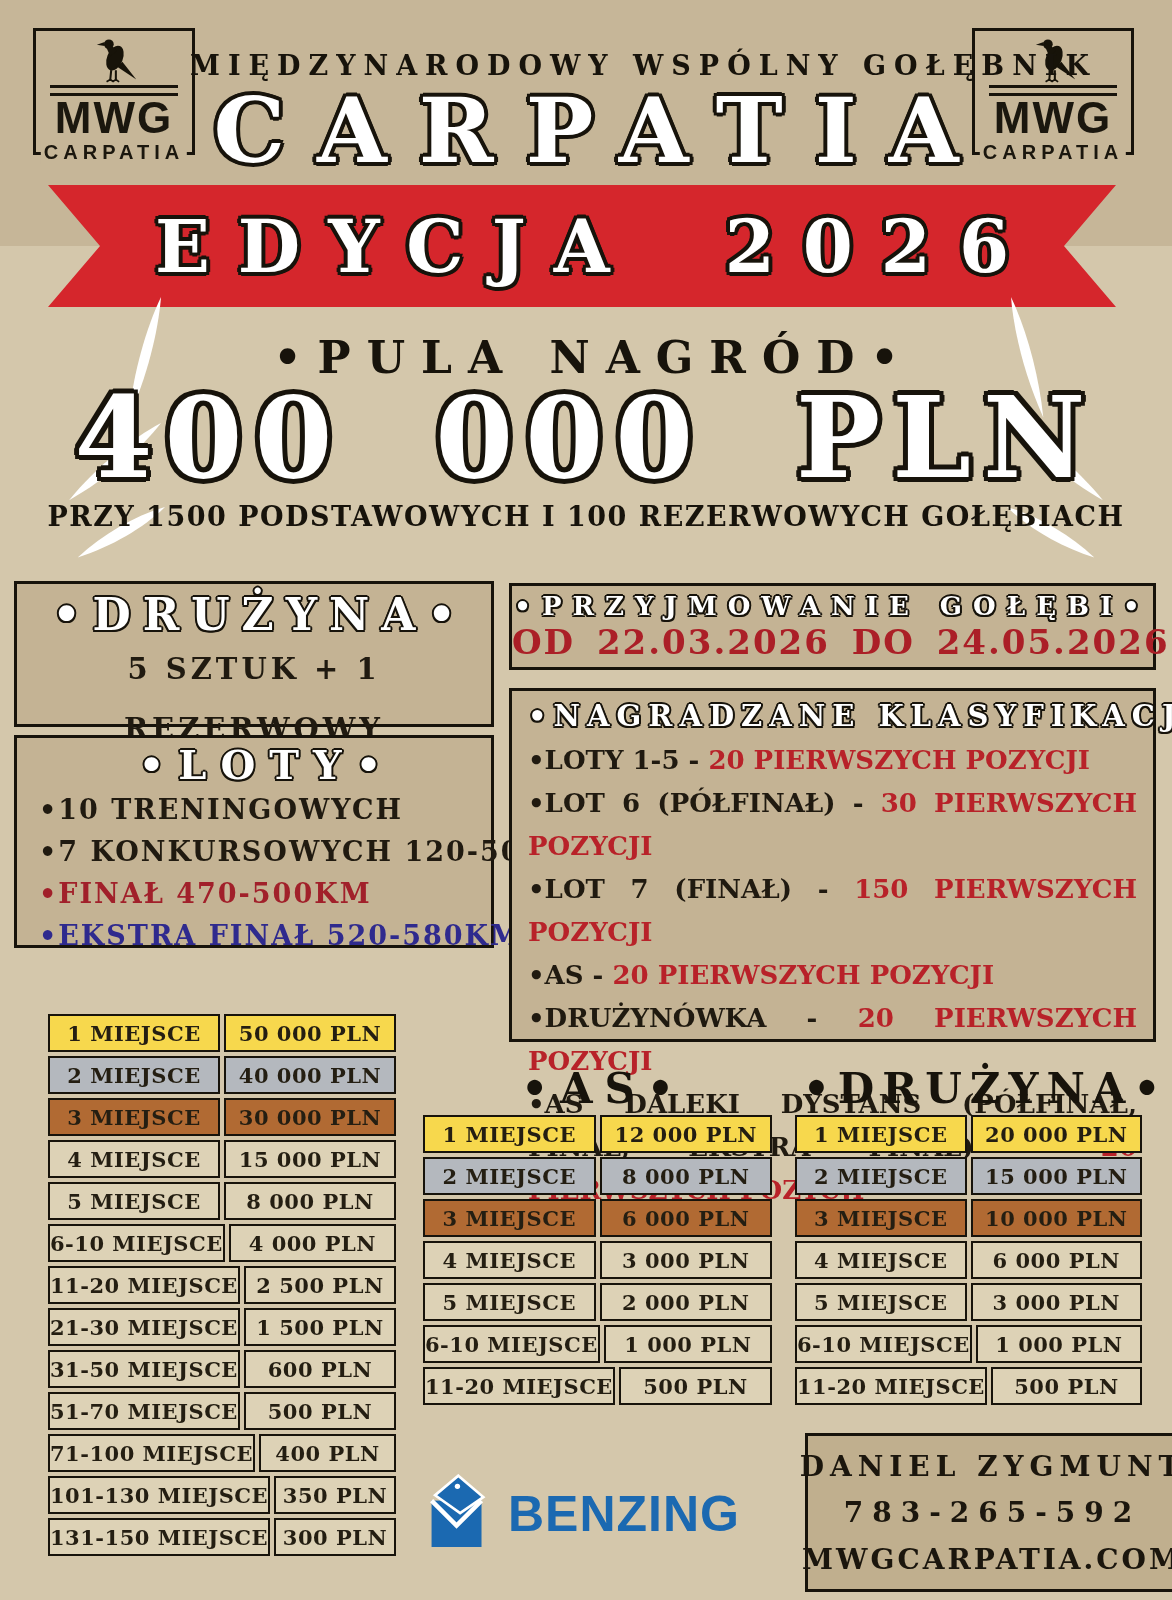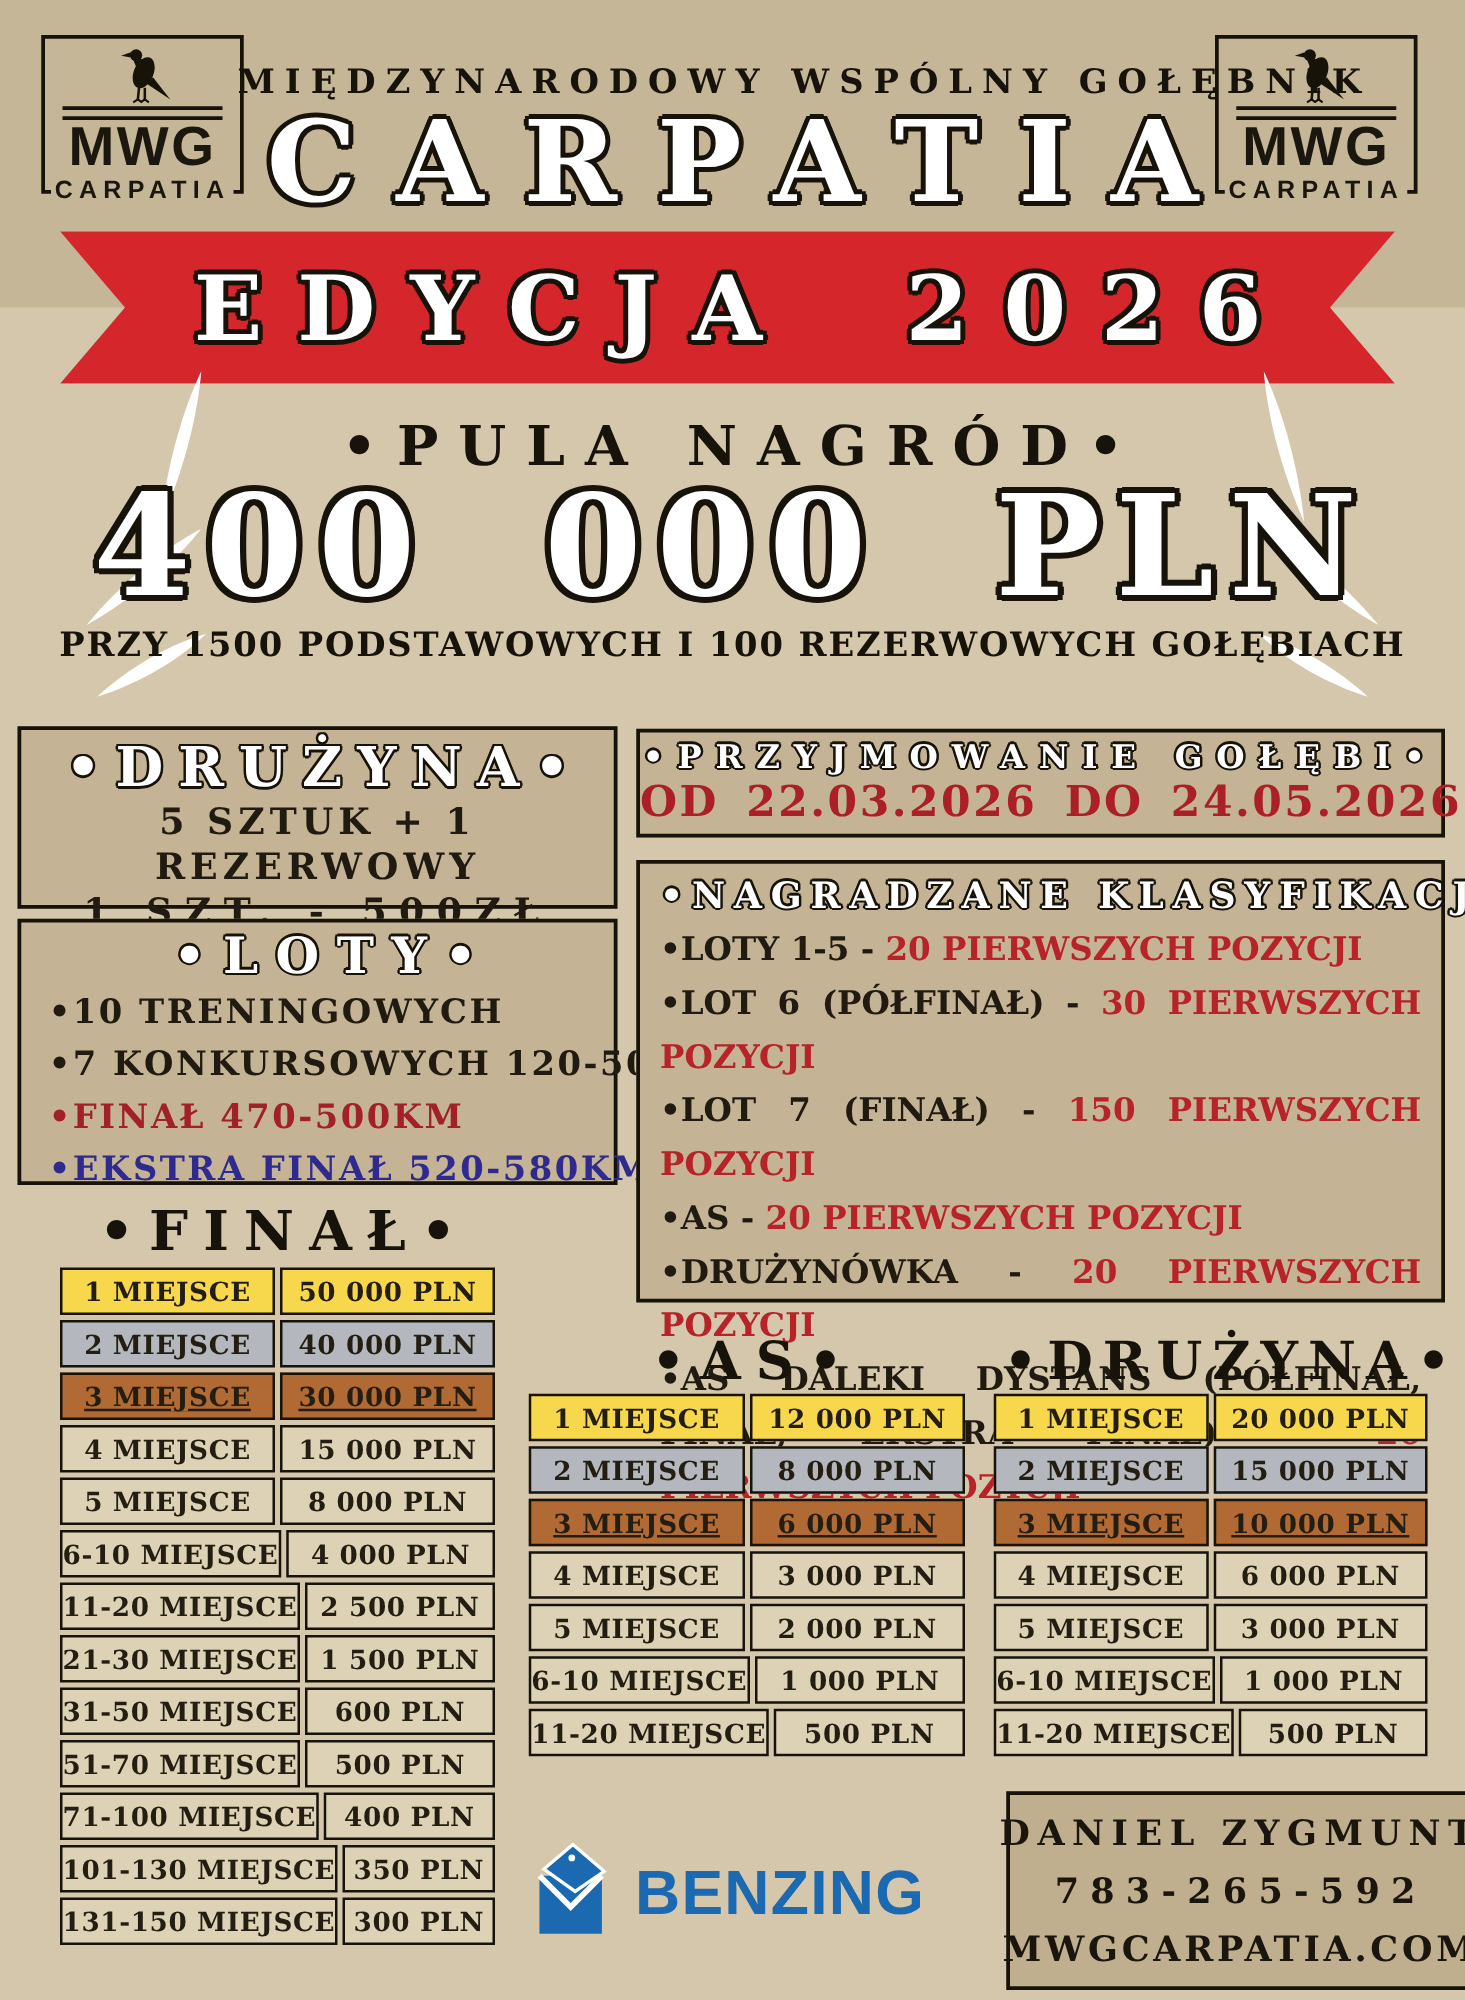--- a/index.html
+++ b/index.html
@@ -60,21 +60,21 @@
     font-size:27px;letter-spacing:1.5px;color:var(--ink);}
   .deco{position:absolute;top:295px;width:170px;height:320px;}
   .deco.left{left:48px;} .deco.right{left:954px;transform:scaleX(-1);}
   
   .box{position:absolute;background:var(--box-bg);border:3px solid var(--ink);text-align:center;}
   .box-title{color:#fff;
     text-shadow:2px 0 0 var(--ink),-2px 0 0 var(--ink),0 2px 0 var(--ink),0 -2px 0 var(--ink),
       1.5px 1.5px 0 var(--ink),-1.5px 1.5px 0 var(--ink),1.5px -1.5px 0 var(--ink),-1.5px -1.5px 0 var(--ink);}
   #team-box{left:14px;top:581px;width:480px;height:146px;padding-top:7px;}
   #team-box .box-title{font-size:44px;line-height:48px;letter-spacing:12px;text-indent:12px;}
-  .team-line1{font-size:29px;line-height:36px;letter-spacing:4px;}
+  .team-line1{font-size:29px;line-height:60px;letter-spacing:4px;}
   .team-line2{font-size:29px;line-height:36px;letter-spacing:10px;}
   #flights-box{left:14px;top:735px;width:480px;height:213px;padding-top:4px;padding-left:12px;}
   #flights-box .box-title{font-size:40px;line-height:46px;letter-spacing:14px;text-indent:14px;}
   .flight-list{list-style:none;text-align:left;padding:0 10px;}
   .flight-list li{display:flex;align-items:center;height:42px;font-size:27px;letter-spacing:2px;white-space:nowrap;}
   li.ink{color:var(--text);} li.red{color:var(--red-dark);} li.blue{color:var(--blue-ink);}
   #admission-box{left:509px;top:583px;width:647px;height:87px;padding-top:5px;}
   #admission-box .box-title{font-size:26px;line-height:31px;letter-spacing:11px;white-space:nowrap;}
   .admission-dates{font-size:34px;line-height:40px;letter-spacing:2px;word-spacing:8px;color:#ab1f27;white-space:nowrap;}
   #class-box{left:509px;top:688px;width:647px;height:354px;padding:8px 16px;text-align:left;}
@@ -90,21 +90,21 @@
   #team-tbl-title{left:795px;top:1064px;width:347px;font-size:42px;letter-spacing:8px;text-indent:8px;}
   .ptable{position:absolute;}
   #final-table{left:48px;top:1014px;width:348px;}
   #as-table{left:423px;top:1115px;width:349px;}
   #team-table{left:795px;top:1115px;width:347px;}
   .prow{display:grid;grid-template-columns:1fr 1fr;gap:4px;margin-bottom:4px;}
   .pcell{height:38px;border:2.5px solid var(--ink);background:var(--cell-bg);
     display:flex;align-items:center;justify-content:center;font-size:21px;letter-spacing:0.5px;white-space:nowrap;color:#241e12;}
   .prow.gold .pcell{background:var(--gold);}
   .prow.silver .pcell{background:var(--silver);}
-  .prow.bronze .pcell{background:var(--bronze);text-decoration:underline;}
+  .prow.bronze .pcell{background:var(--bronze);}
   
   .benzing{position:absolute;left:428px;top:1474px;display:flex;align-items:center;gap:14px;}
   .benzing-name{font-family:"Liberation Sans","DejaVu Sans",sans-serif;font-weight:700;
     font-size:50px;letter-spacing:1px;color:var(--benzing);}
   .contact-box{position:absolute;left:768px;top:1433px;width:375px;height:159px;
     background:#c0af8e;border:3px solid var(--ink);
     display:flex;flex-direction:column;justify-content:space-evenly;align-items:center;color:#1b160d;margin-left:37px;}
   .contact-name{font-size:28px;letter-spacing:6px;white-space:nowrap;}
   .contact-phone{font-size:28px;letter-spacing:9px;white-space:nowrap;}
   .contact-site{font-size:28px;letter-spacing:3px;white-space:nowrap;}
@@ -209,21 +209,20 @@
         <div class="klas-item"><span class="klas-label">•LOT 7 (FINAŁ) - </span><span class="klas-value">150 PIERWSZYCH POZYCJI</span></div>
 
         <div class="klas-item"><span class="klas-label">•AS - </span><span class="klas-value">20 PIERWSZYCH POZYCJI</span></div>
 
         <div class="klas-item"><span class="klas-label">•DRUŻYNÓWKA - </span><span class="klas-value">20 PIERWSZYCH POZYCJI</span></div>
 
         <div class="klas-item"><span class="klas-label">•AS DALEKI DYSTANS (PÓŁFINAŁ, FINAŁ, EKSTRA FINAŁ) - </span><span class="klas-value">20 PIERWSZYCH POZYCJI</span></div>
       </div>
   </div>
 
-  <div class="tbl-title" id="final-title">•FINAŁ•</div>
   <div class="ptable" id="final-table">
 
       <div class="prow gold">
         <div class="pcell">1 MIEJSCE</div>
         <div class="pcell">50 000 PLN</div>
       </div>
 
       <div class="prow silver">
         <div class="pcell">2 MIEJSCE</div>
         <div class="pcell">40 000 PLN</div>

